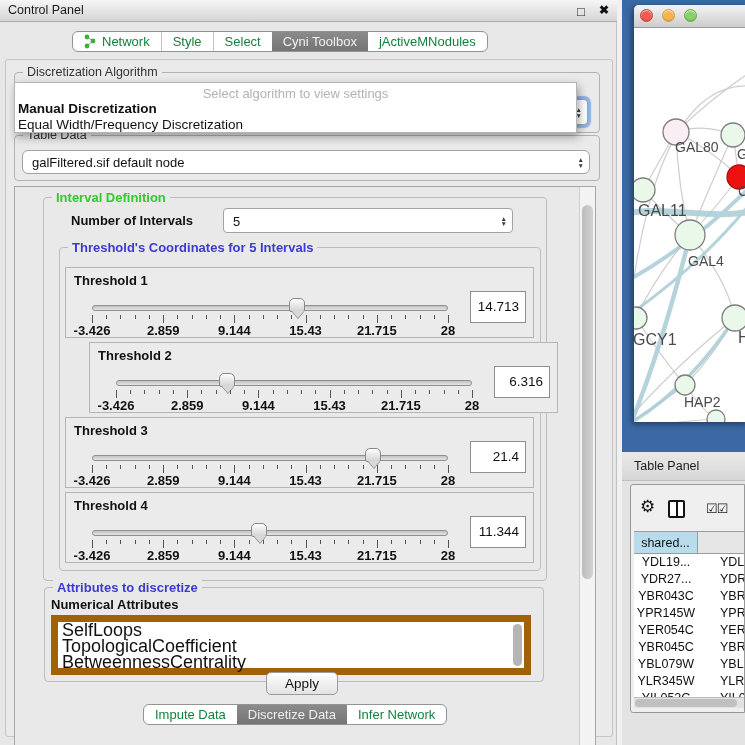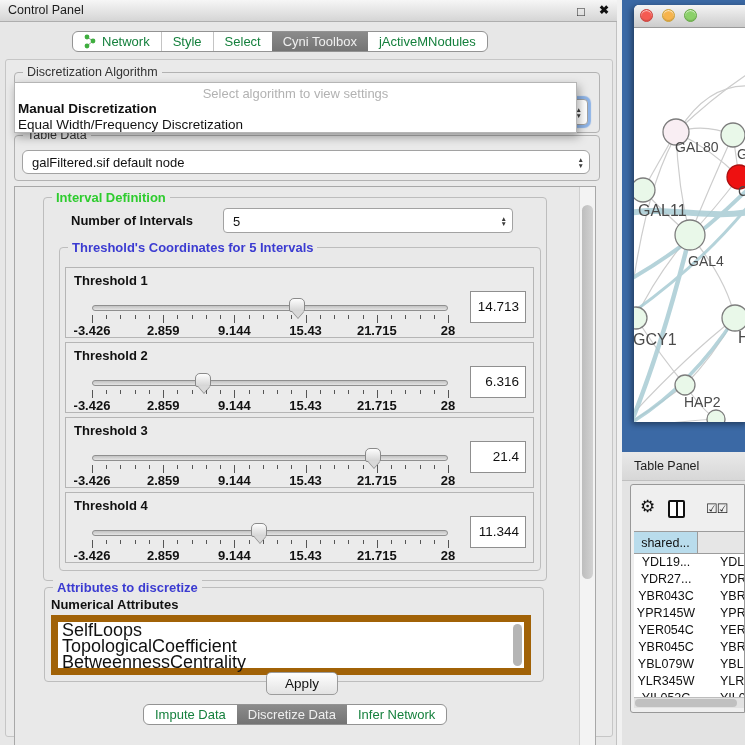--- a/index.html
+++ b/index.html
@@ -257,21 +257,21 @@
       <div class="ticklabels">
           <span class="ticklabel" style="left: 0%;">-3.426</span>
           <span class="ticklabel" style="left: 20%;">2.859</span>
           <span class="ticklabel" style="left: 40%;">9.144</span>
           <span class="ticklabel" style="left: 60%;">15.43</span>
           <span class="ticklabel" style="left: 80%;">21.715</span>
           <span class="ticklabel" style="left: 100%;">28</span>
         </div>
       <div class="valbox">14.713</div>
     </div>
-    <div class="thr-panel" style="top:155px;">
+    <div class="thr-panel" style="top:155px;margin-left:24px;">
       <span class="tl">Threshold 2</span>
       <div class="slider">
           <div class="thumb" style="left: 31%;"></div>
         </div>
       <div class="ticks">
           <span class="tick major" style="left: 0%;"></span>
           <span class="tick" style="left: 4%;"></span>
           <span class="tick" style="left: 8%;"></span>
           <span class="tick" style="left: 12%;"></span>
           <span class="tick" style="left: 16%;"></span>

